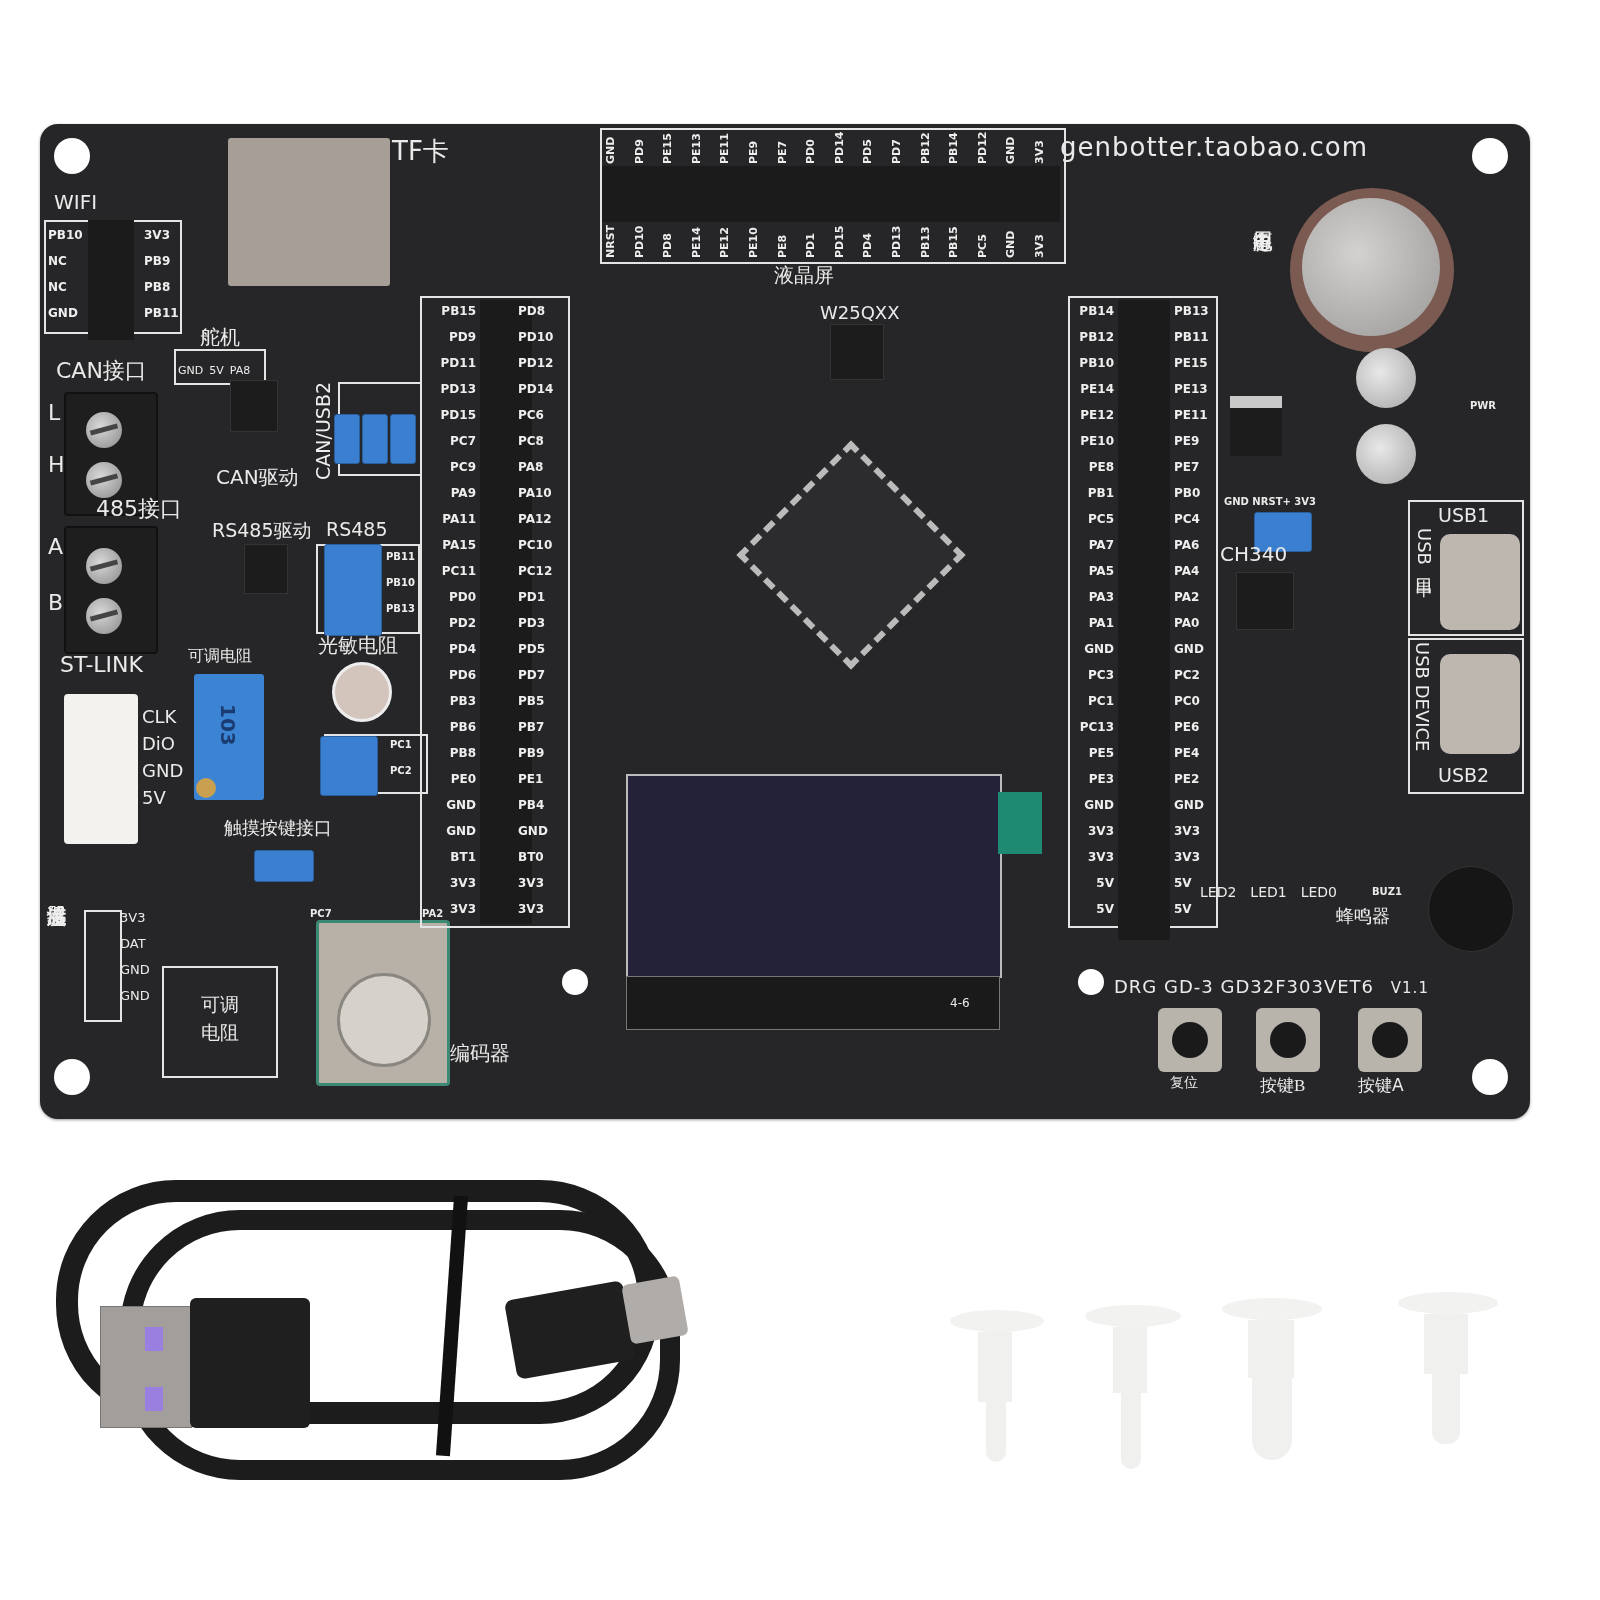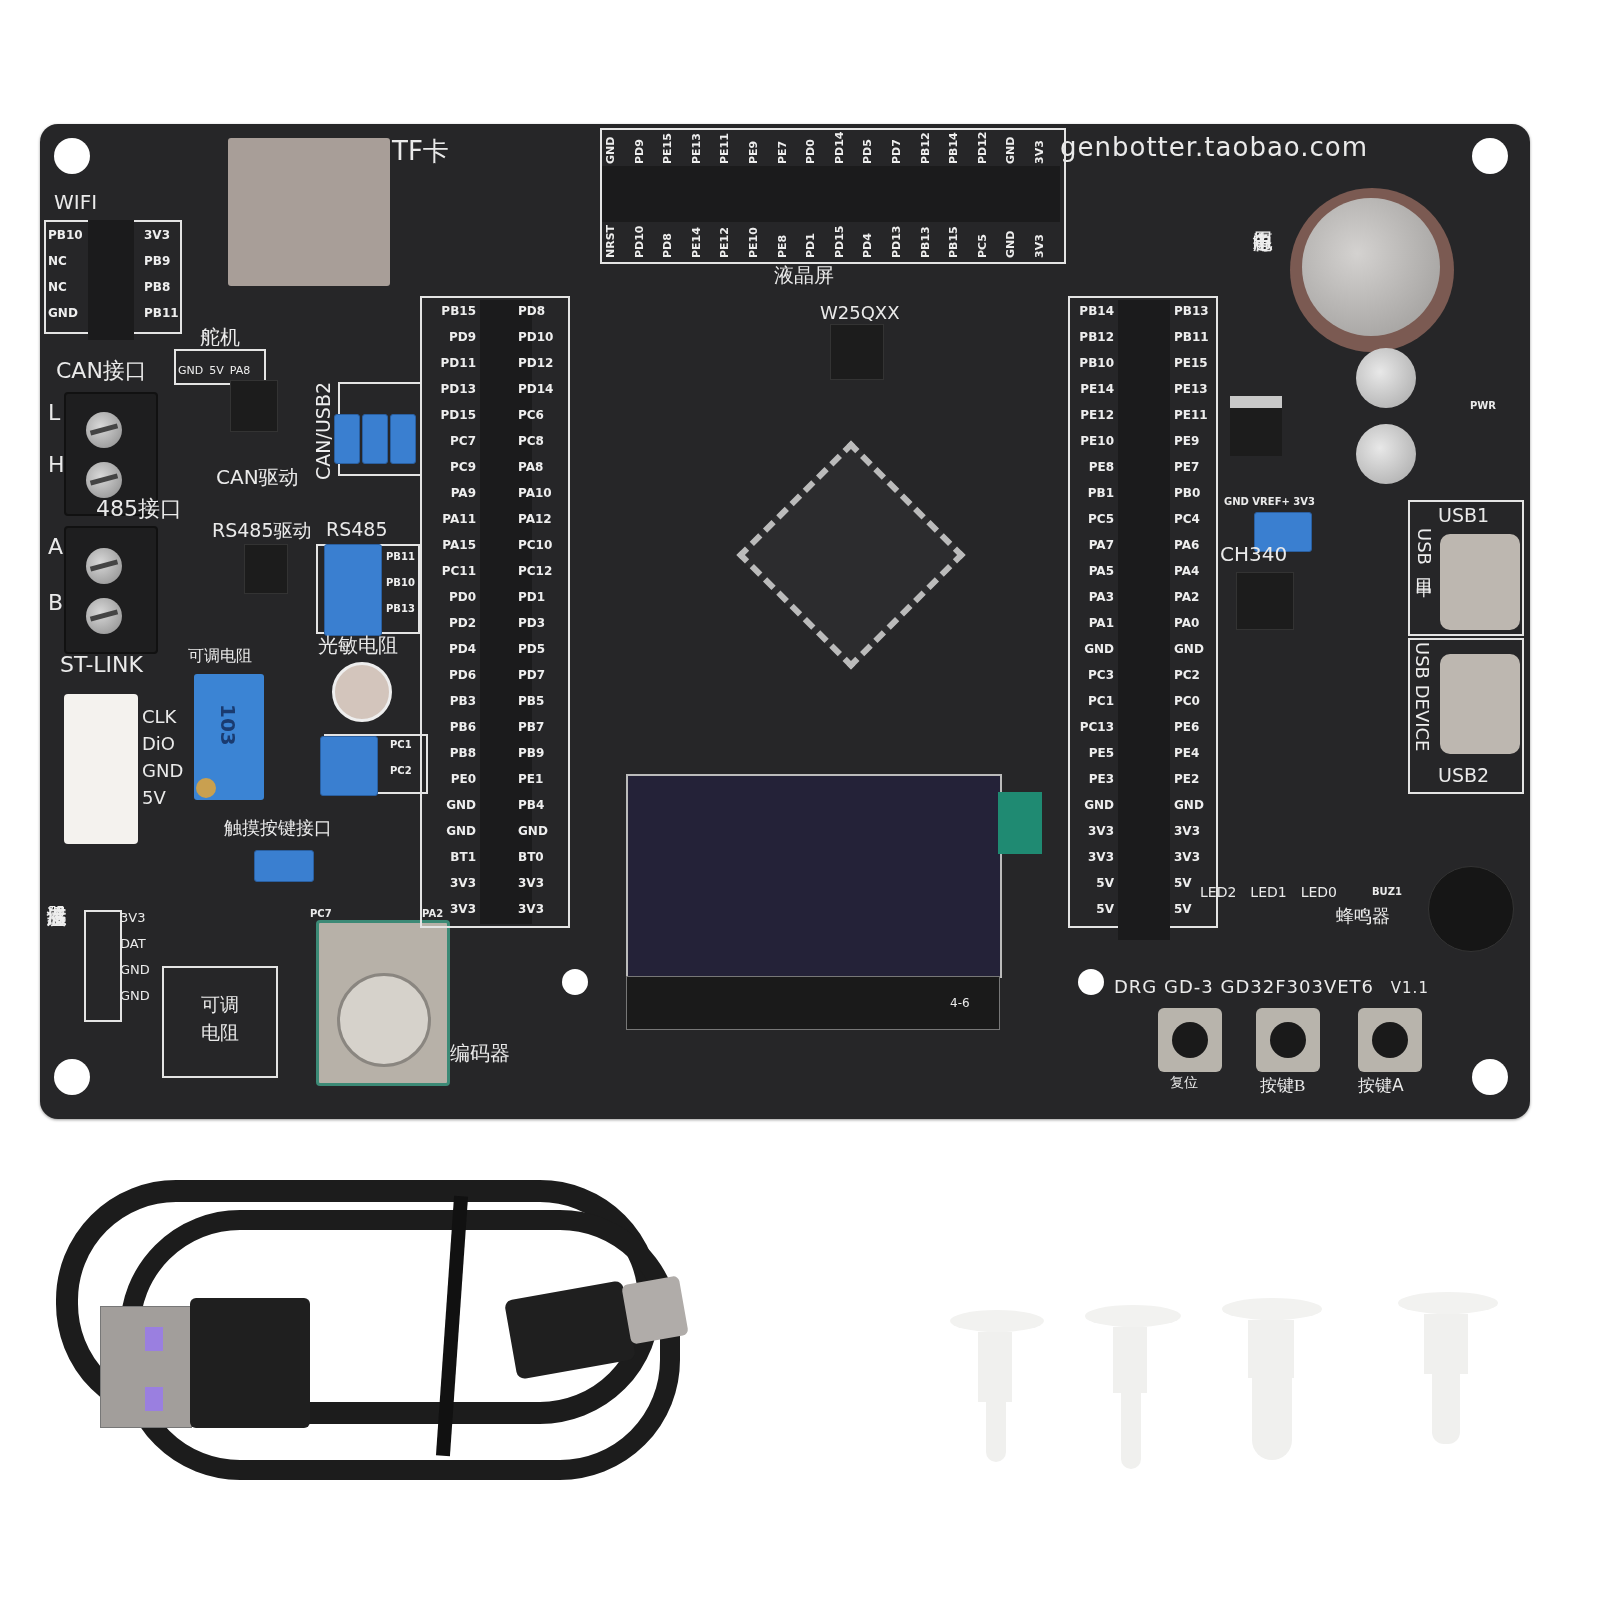--- a/index.html
+++ b/index.html
@@ -305,21 +305,21 @@
 
   <div class="silk vtxt" style="left:1210px;top:92px;font-size:20px;font-weight:normal;transform:none;">备用电源</div>
   <div style="position:absolute;left:1250px;top:64px;width:164px;height:164px;border-radius:50%;background:#7b5a52;"></div>
   <div style="position:absolute;left:1262px;top:74px;width:138px;height:138px;border-radius:50%;background:radial-gradient(circle at 40% 40%,#d4d2d0,#9a9896);"></div>
 
   <div style="position:absolute;left:1316px;top:224px;width:60px;height:60px;border-radius:50%;background:radial-gradient(circle at 40% 40%,#e8e8e8,#a6a6a6);"></div>
   <div style="position:absolute;left:1316px;top:300px;width:60px;height:60px;border-radius:50%;background:radial-gradient(circle at 40% 40%,#e8e8e8,#a6a6a6);"></div>
   <div class="silk" style="left:1430px;top:276px;font-size:10px;font-weight:bold;">PWR</div>
   <div style="position:absolute;left:1190px;top:272px;width:52px;height:48px;background:#1c1c1c;border-top:12px solid #c8c8c8;"></div>
 
-  <div class="silk" style="left:1184px;top:372px;font-size:10px;font-weight:bold;">GND VREF+ 3V3</div>
+  <div class="silk" style="left:1184px;top:372px;font-size:10px;font-weight:bold;">GND NRST+ 3V3</div>
   <div class="jumper" style="left:1214px;top:388px;width:56px;height:38px;"></div>
   <div class="silk" style="left:1180px;top:418px;font-size:20px;">CH340</div>
   <div class="chip" style="left:1196px;top:448px;width:56px;height:56px;"></div>
 
   <div class="sbox" style="left:1368px;top:376px;width:112px;height:132px;"></div>
   <div class="silk" style="left:1398px;top:380px;font-size:19px;">USB1</div>
   <div class="silk vtxt" style="left:1372px;top:404px;font-size:18px;font-weight:normal;transform:none;">USB串口</div>
   <div class="usbc" style="left:1400px;top:410px;width:80px;height:96px;"></div>
 
   <div class="sbox" style="left:1368px;top:514px;width:112px;height:152px;"></div>

